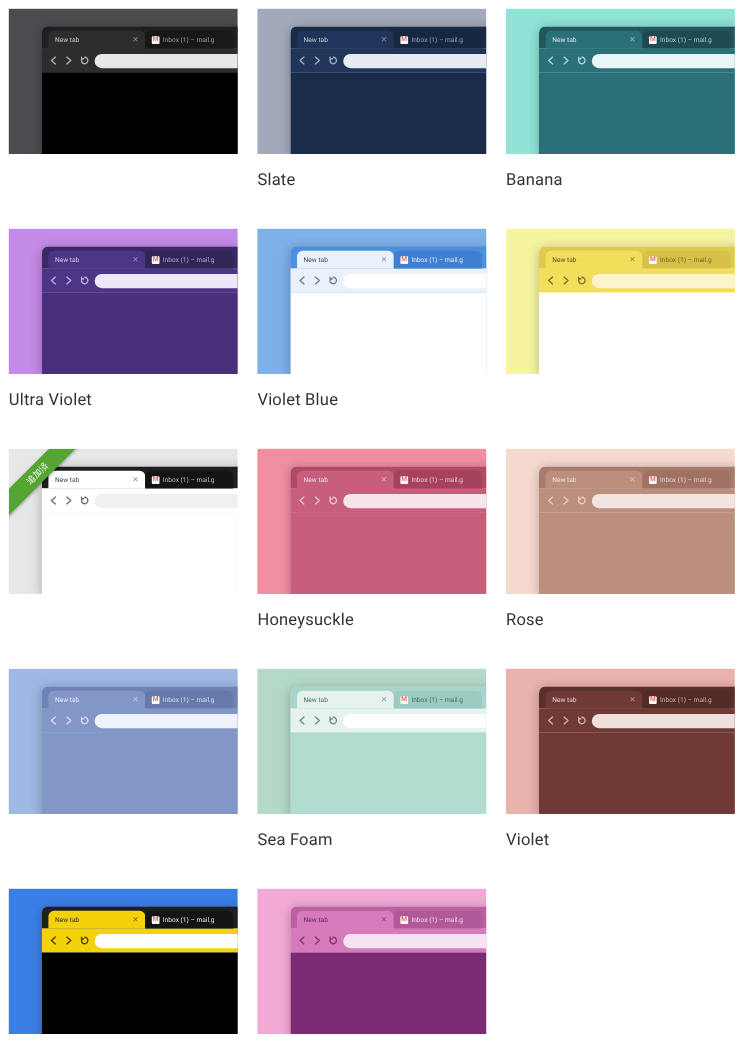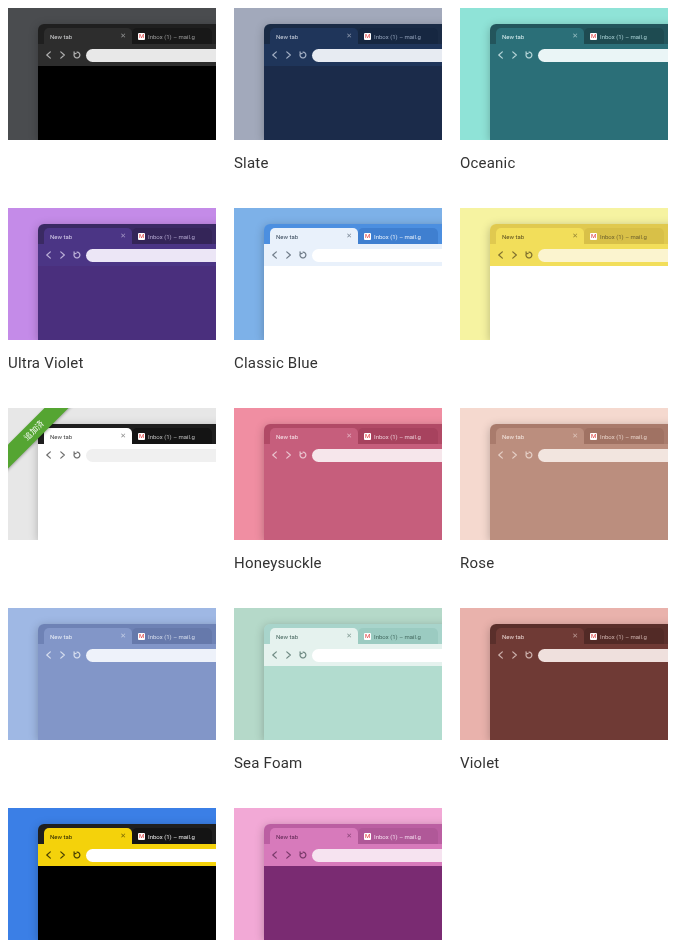--- a/index.html
+++ b/index.html
@@ -206,21 +206,21 @@
             <span class="navbtn">
               <svg viewBox="0 0 9 9">
                 <path d="M4.5 1.2 A3.3 3.3 0 1 1 1.4 3.2 M1.2 1 L1.4 3.2 L3.5 2.7" fill="none" stroke="#cde6e8" stroke-width="1.4" stroke-linecap="round" stroke-linejoin="round"></path>
               </svg>
             </span>
             <div class="omni" style="background: rgb(234, 245, 246);"></div>
           </div>
           <div class="page" style="background: rgb(43, 111, 120);"></div>
         </div>
       </div>
-      <div class="label">Oceanic</div>
+      <div class="label">Banana</div>
     </div>
     <div class="card">
       <div class="thumb" style="background: rgb(196, 139, 232);">
         <div class="browser">
           <div class="tabstrip" style="background: rgb(58, 42, 99);">
             <div class="tab active" style="background: rgb(75, 53, 133); color: rgb(214, 205, 234);">
               <span>New tab</span>
               <span class="tabclose">✕</span>
             </div>
             <div class="tab inactive" style="background: rgb(52, 37, 88); color: rgb(178, 166, 207);">
@@ -278,21 +278,21 @@
             <span class="navbtn">
               <svg viewBox="0 0 9 9">
                 <path d="M4.5 1.2 A3.3 3.3 0 1 1 1.4 3.2 M1.2 1 L1.4 3.2 L3.5 2.7" fill="none" stroke="#5b6875" stroke-width="1.4" stroke-linecap="round" stroke-linejoin="round"></path>
               </svg>
             </span>
             <div class="omni" style="background: rgb(255, 255, 255);"></div>
           </div>
           <div class="page" style="background: rgb(255, 255, 255);"></div>
         </div>
       </div>
-      <div class="label">Classic Blue</div>
+      <div class="label">Violet Blue</div>
     </div>
     <div class="card">
       <div class="thumb" style="background: rgb(246, 243, 161);">
         <div class="browser">
           <div class="tabstrip" style="background: rgb(224, 201, 79);">
             <div class="tab active" style="background: rgb(242, 222, 90); color: rgb(93, 80, 32);">
               <span>New tab</span>
               <span class="tabclose">✕</span>
             </div>
             <div class="tab inactive" style="background: rgb(216, 192, 72); color: rgb(111, 98, 45);">

